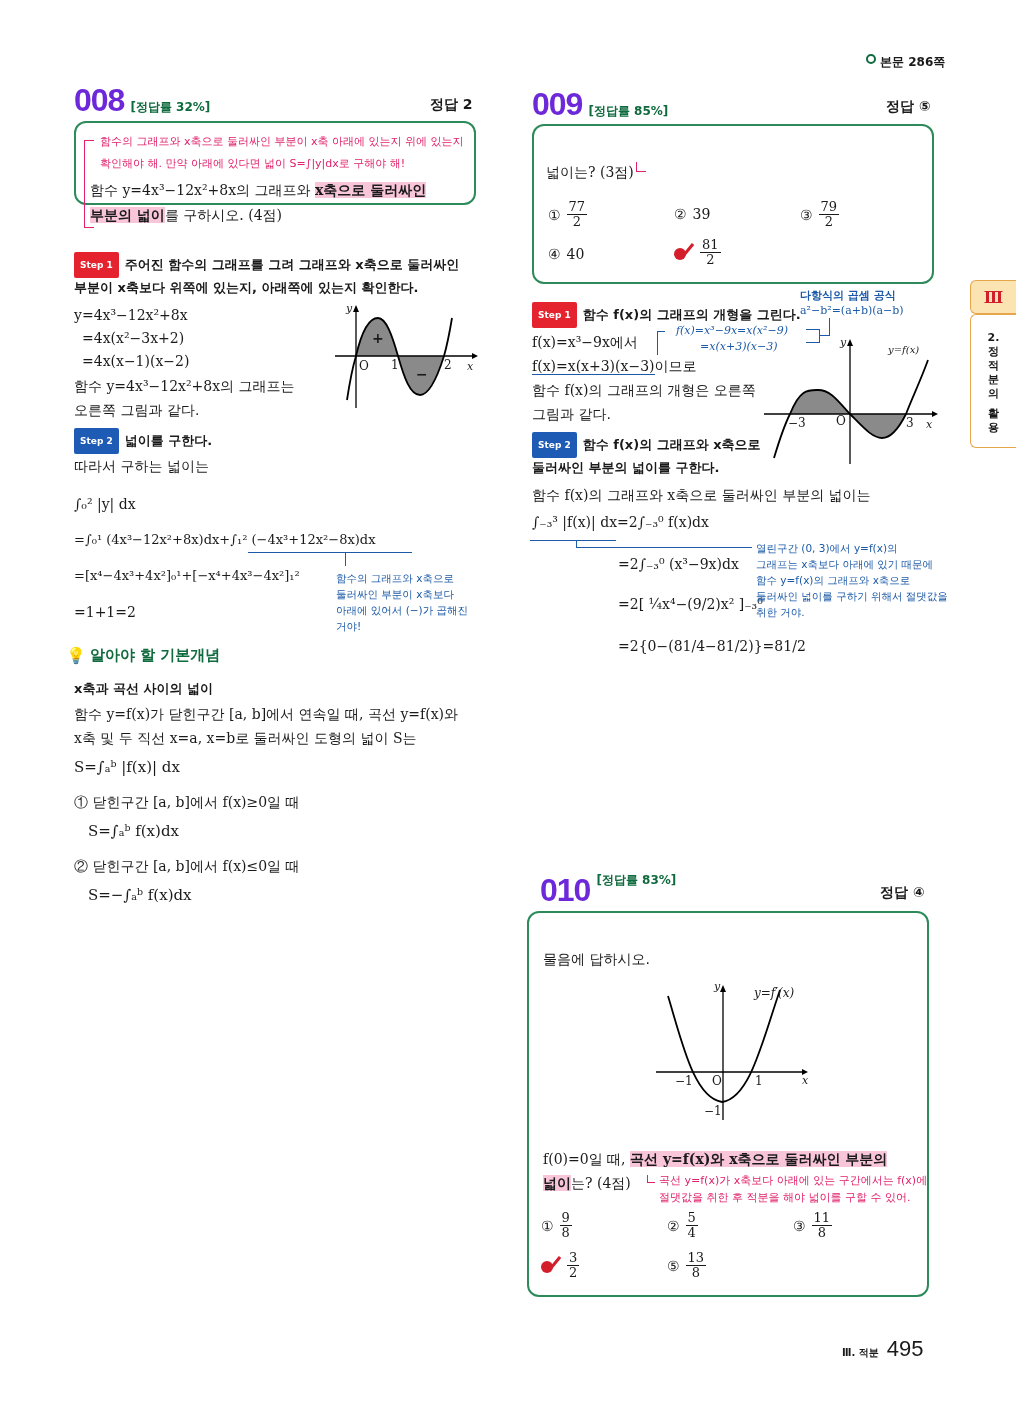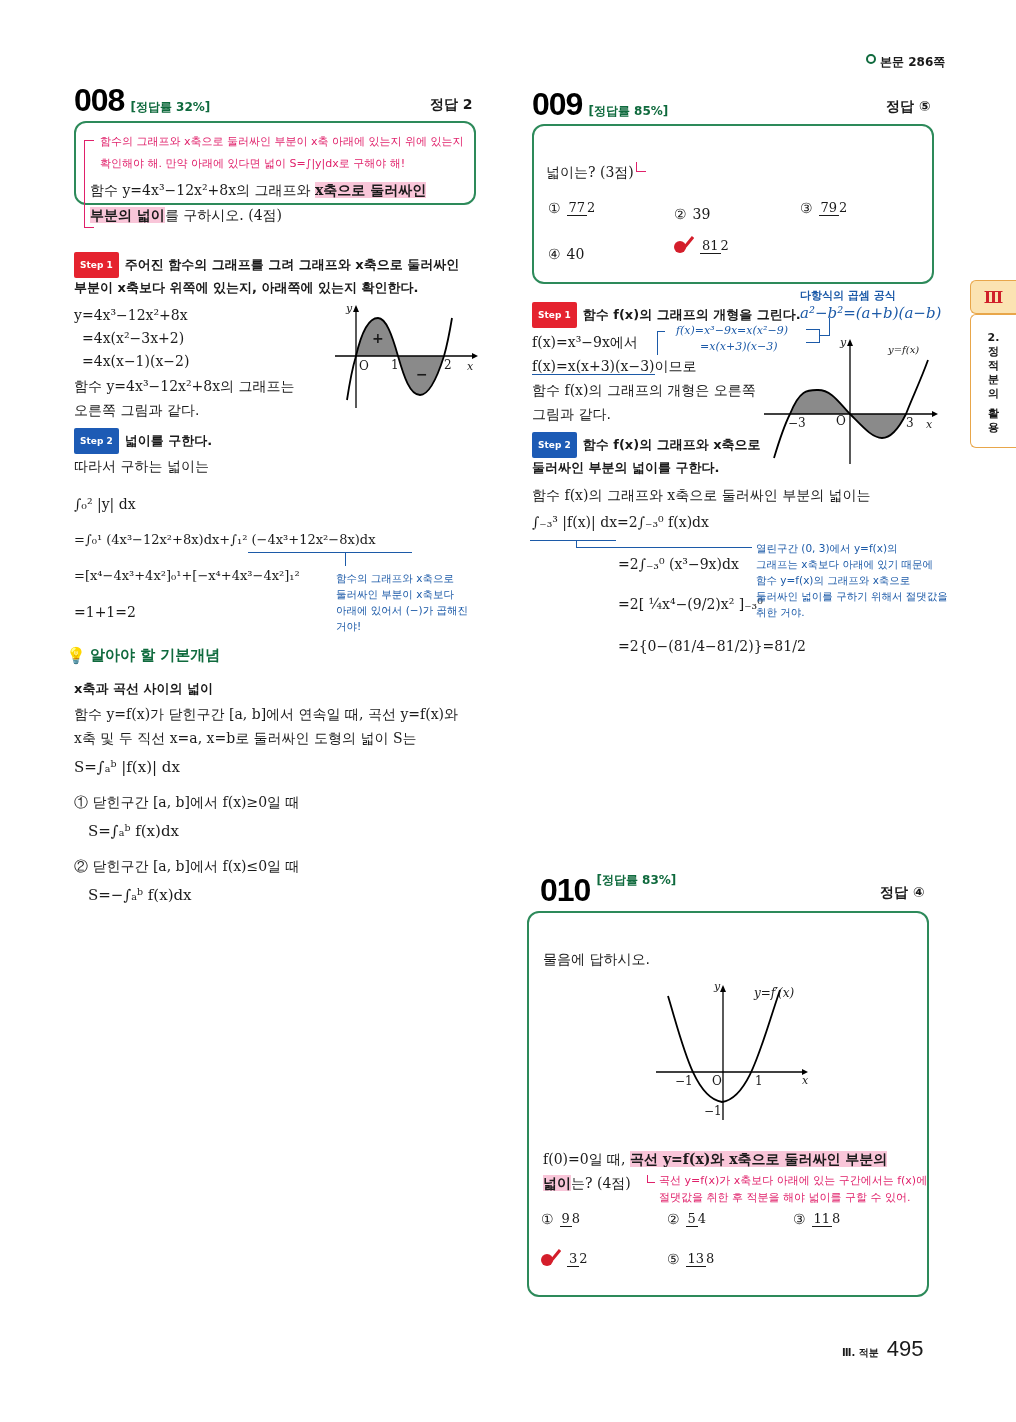--- a/index.html
+++ b/index.html
@@ -1,35 +1,35 @@
 <!DOCTYPE html>
 <html><head>
 <meta charset="utf-8">
 <style>
   * { box-sizing: border-box; margin: 0; padding: 0; }
   html, body { width: 1016px; height: 1422px; background: #ffffff; }
   body { position: relative; font-family: "DejaVu Sans", sans-serif; color: #1a1a1a; overflow: hidden; }
   .abs { position: absolute; }
   .serif { font-family: "DejaVu Serif", "Liberation Serif", serif; }
-  .qnum { font-family: "Liberation Sans", sans-serif; font-weight: bold; color: #000000; font-size: 32px; letter-spacing: -1px; }
+  .qnum { font-family: "Liberation Sans", sans-serif; font-weight: bold; color: #6d28d9; font-size: 32px; letter-spacing: -1px; }
   .rate { font-size: 12px; color: #0f6a3d; font-weight: bold; margin-left: 6px; }
   .answer { font-size: 14px; font-weight: bold; }
   .qbox { border: 2px solid #2d8a5a; border-radius: 12px; background: #fff; }
   .pink { color: #e0206a; }
   .blue { color: #1c5aa8; }
   .hl { background: #f9c6d9; }
   .step { display: inline-block; font-size: 9px; color: #fff; padding: 1px 6px; border-radius: 2px; margin-right: 6px; vertical-align: middle; font-weight: bold; }
   .step1 { background: #e5232f; }
   .step2 { background: #1d5bb5; }
   .line { font-size: 14px; line-height: 24px; white-space: nowrap; }
   .bold { font-weight: bold; }
   .math { font-family: "DejaVu Serif", serif; font-size: 14px; white-space: nowrap; }
   .small { font-size: 11px; line-height: 17px; }
   .choice { font-family: "DejaVu Serif", serif; font-size: 14px; display: flex; align-items: center; gap: 6px; }
-  .frac { display: inline-flex; flex-direction: row; align-items: center; line-height: 14px; font-size: 13px; }
+  .frac { display: inline-flex; flex-direction: column; align-items: center; line-height: 14px; font-size: 13px; }
   .frac span:first-child { border-bottom: 1px solid #1a1a1a; padding: 0 2px; }
   .check { display: inline-block; width: 20px; height: 16px; position: relative; }
   .check .dot { position: absolute; left: 0; top: 3px; width: 12px; height: 12px; border-radius: 50%; background: #d41e2b; }
   .check .tick { position: absolute; left: 4px; top: -2px; width: 16px; height: 14px; }
   .tab-side { border: 1px solid #e8a64a; border-right: none; border-radius: 6px 0 0 6px; }
   .conn { border-color: #e0206a; }
 </style>
 </head>
 <body>
 
@@ -161,21 +161,21 @@
         </svg>
       </span>
     <span class="frac">
         <span>81</span>
         <span>2</span>
       </span>
   </div>
 </div>
 
 <div class="abs blue bold" style="left:800px;top:288px;font-size:11px;">다항식의 곱셈 공식</div>
-<div class="abs blue serif" style="left:800px;top:304px;font-size:15px;font-style:italic;">a²−b²=(a+b)(a−b)</div>
+<div class="abs blue serif" style="left:800px;top:304px;font-size:11px;">a²−b²=(a+b)(a−b)</div>
 
 <div class="abs line bold" style="left:532px;top:302px;font-size:13px;">
   <span class="step step1">Step 1</span><span>함수 f(x)의 그래프의 개형을 그린다.</span>
 </div>
 <div class="abs line serif" style="left:532px;top:330px;">f(x)=x³−9x에서</div>
 <div class="abs" style="left:657px;top:331px;width:8px;height:24px;border-left:1.3px solid #1c5aa8;border-top:1.3px solid #1c5aa8;"></div>
 <div class="abs blue serif" style="left:676px;top:324px;font-size:11px;font-style:italic;">f(x)=x³−9x=x(x²−9)</div>
 <div class="abs blue serif" style="left:700px;top:340px;font-size:11px;font-style:italic;">=x(x+3)(x−3)</div>
 <div class="abs" style="left:806px;top:329px;width:14px;height:14px;border-right:1.3px solid #1c5aa8;border-top:1.3px solid #1c5aa8;border-bottom:1.3px solid #1c5aa8;"></div>
 <div class="abs" style="left:820px;top:318px;width:10px;height:18px;border-right:1.3px solid #1c5aa8;border-bottom:1.3px solid #1c5aa8;"></div>

